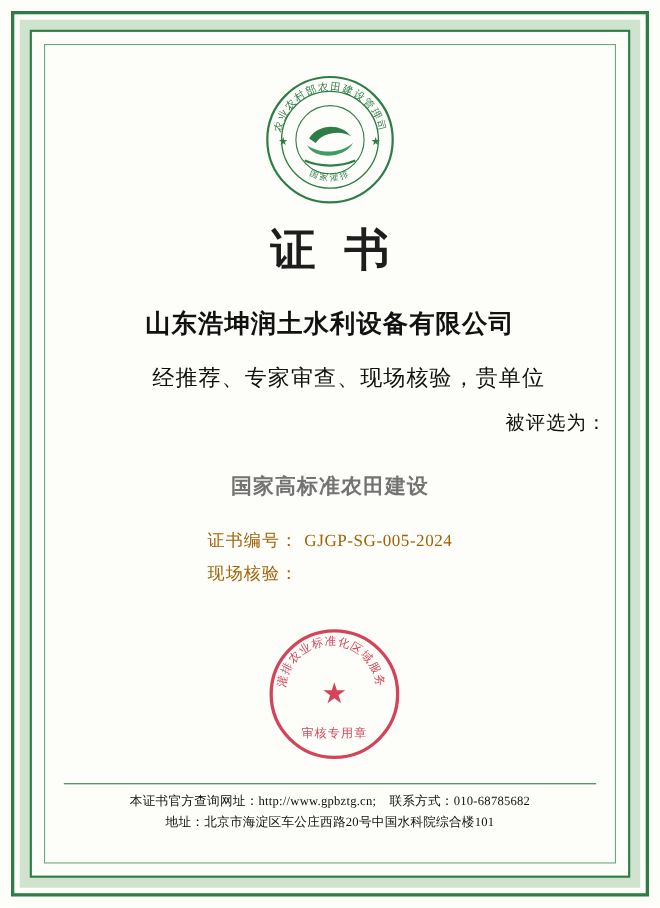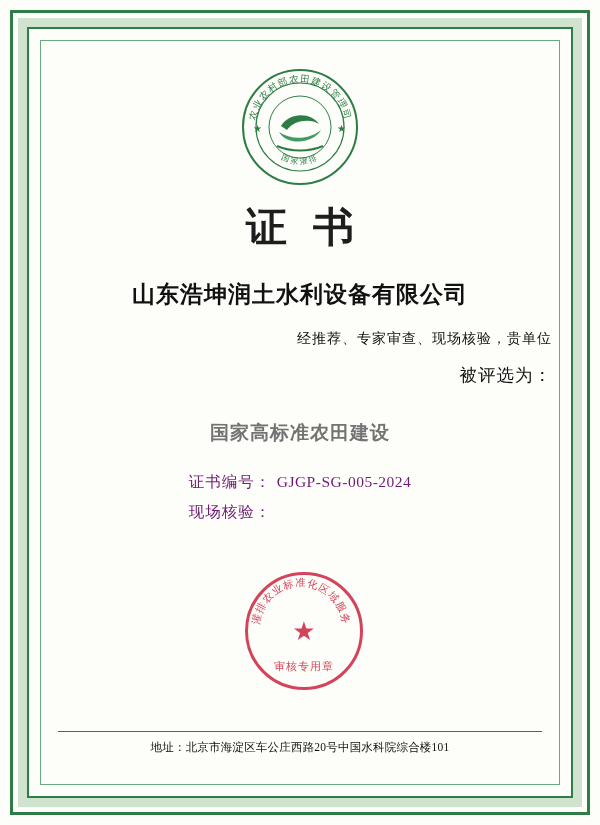--- a/index.html
+++ b/index.html
@@ -79,25 +79,24 @@
   .company {
     margin-top: 24px;
     font-size: 23px;
     font-weight: bold;
     color: #111;
     letter-spacing: 1px;
   }
 
   .line-1 {
     margin-top: 20px;
-    font-size: 14px;
+    font-size: 20px;
     color: #111;
     letter-spacing: 1px;
     padding-left: 34px;
-    text-align: right;
   }
   .line-2 {
     margin-top: 15px;
     font-size: 17.5px;
     color: #111;
     letter-spacing: 1px;
     text-align: right;
     padding-left: 36px;
   }
 
@@ -119,21 +118,21 @@
   .fields {
     margin-top: 26px;
     display: inline-block;
     text-align: left;
   }
   .field-row {
     display: flex;
     align-items: baseline;
     margin-bottom: 9px;
     font-size: 15.5px;
-    color: #701a75;
+    color: #a16207;
   }
   .field-label {
     width: 88px;
     letter-spacing: 1px;
     flex: 0 0 auto;
   }
   .field-value {
     letter-spacing: 0.5px;
   }
 
@@ -249,20 +248,23 @@
       </div>
       <div class="field-row">
         <span class="field-label">现场核验：</span>
       </div>
     </div>
 
 
     <div class="footer">
       <div class="footer-rule"></div>
       <div class="footer-line">
+        <span>本证书官方查询网址：</span><span>http://www.gpbztg.cn;</span><span class="sep"></span><span>联系方式：</span><span>010-68785682</span>
+      </div>
+      <div class="footer-line">
         <span>地址：</span><span>北京市海淀区车公庄西路20号中国水科院综合楼101</span>
       </div>
     </div>
 
   </div>
 
   <div class="seal">
     <svg viewBox="0 0 112 112" width="106" height="106" style="position:absolute;left:0;top:0;">
       <defs>
         <path id="sealArc" d="M 12,56 A 44,44 0 1 1 100,56"></path>

